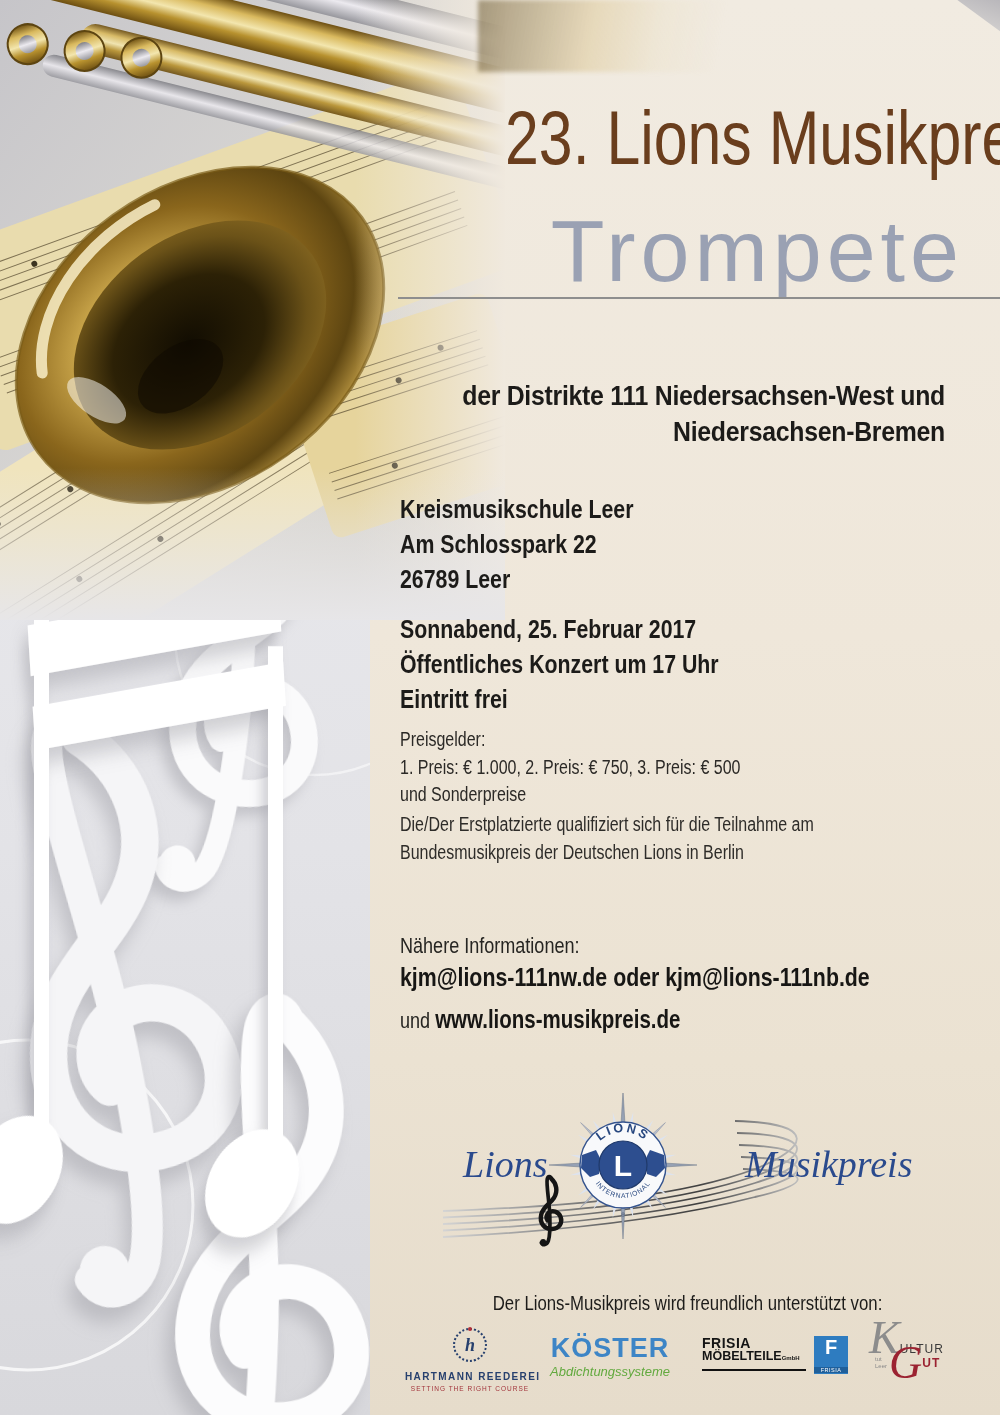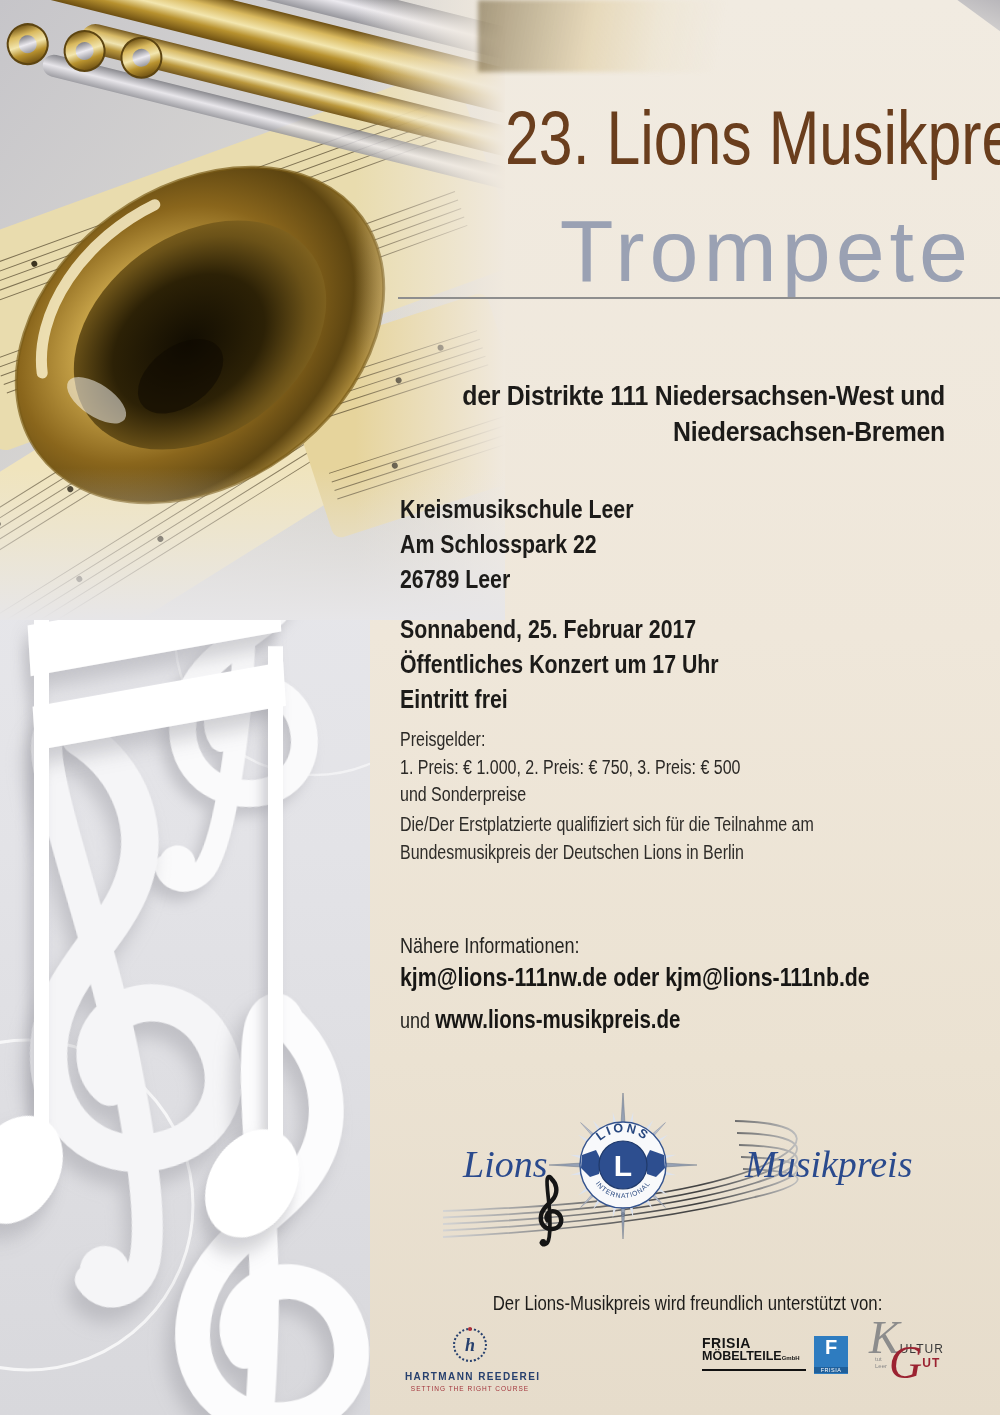--- a/index.html
+++ b/index.html
@@ -15,21 +15,21 @@
   .tube-tail{position:absolute;left:478px;top:0;width:300px;height:72px;
     background:linear-gradient(100deg,rgba(95,75,30,.50),rgba(215,190,130,.40) 38%,rgba(230,215,170,.18) 60%,transparent 80%);
     filter:blur(2px);}
   .corner-wedge{position:absolute;right:0;top:0;width:52px;height:40px;
     background:linear-gradient(200deg,#b9b7bb,#d7d5d3 70%,transparent 100%);
     clip-path:polygon(18% 0,100% 0,100% 78%);}
   
   .title{position:absolute;left:390px;top:100px;width:575px;text-align:right;
     font-size:76px;line-height:1;color:#6a3e1d;letter-spacing:0;
     transform:scaleX(.80);transform-origin:right top;white-space:nowrap;}
-  .subtitle{position:absolute;left:398px;top:207px;width:575px;text-align:right;
+  .subtitle{position:absolute;left:389px;top:207px;width:575px;text-align:right;
     font-size:88px;line-height:1;color:#9aa1b3;letter-spacing:5px;white-space:nowrap;}
   .rule{position:absolute;left:398px;right:0;top:297px;border-top:2px solid #8e8e8e;}
   
   .districts{position:absolute;left:400px;top:378px;width:545px;text-align:right;
     font-weight:bold;font-size:27px;line-height:1.35;color:#1c1b19;letter-spacing:-.3px;
     transform:scaleX(.92);transform-origin:right top;}
   .block{position:absolute;left:400px;transform:scaleX(.82);transform-origin:left top;white-space:nowrap;}
   .venue{top:492px;font-weight:bold;font-size:26px;line-height:35px;color:#1c1b19;}
   .eventb{top:612px;font-weight:bold;font-size:26px;line-height:35px;color:#1c1b19;}
   .prizes{top:726px;font-size:19.5px;line-height:27.5px;color:#2b2926;}
@@ -349,20 +349,24 @@
 
     <div class="sp sp-hartmann">
       <div class="monogram">
         <span class="dot"></span>
         <span>h</span>
       </div>
       <div class="hart-name">HARTMANN REEDEREI</div>
       <div class="hart-tag">SETTING THE RIGHT COURSE</div>
     </div>
 
+    <div class="sp sp-koester">
+      <div class="koe-name">KÖSTER</div>
+      <div class="koe-tag">Abdichtungssysteme</div>
+    </div>
 
     <div class="sp sp-frisia">
       <div>
         <div class="fri-l1">FRISIA</div>
         <div class="fri-l2">
           <span>MÖBELTEILE</span><span class="fri-suffix">GmbH</span>
         </div>
         <div class="fri-underline"></div>
       </div>
       <div class="fri-badge">

